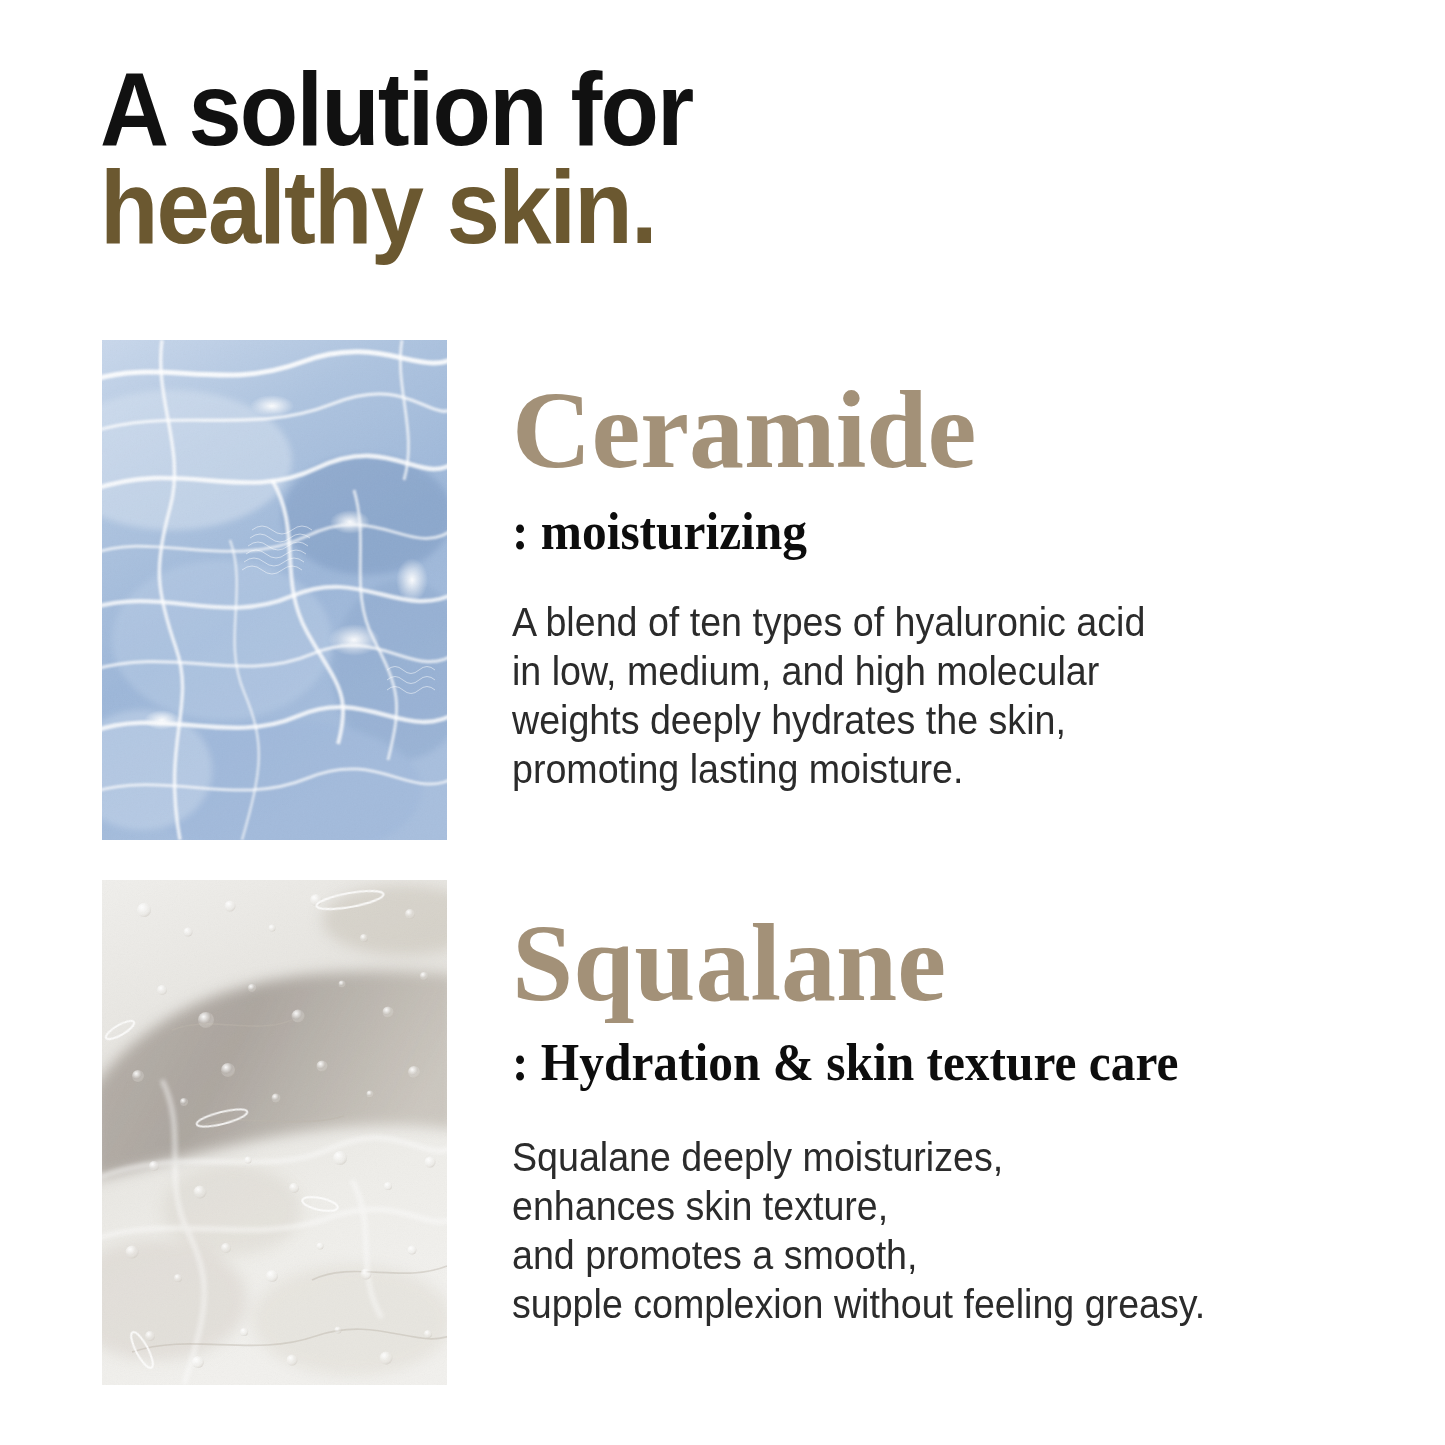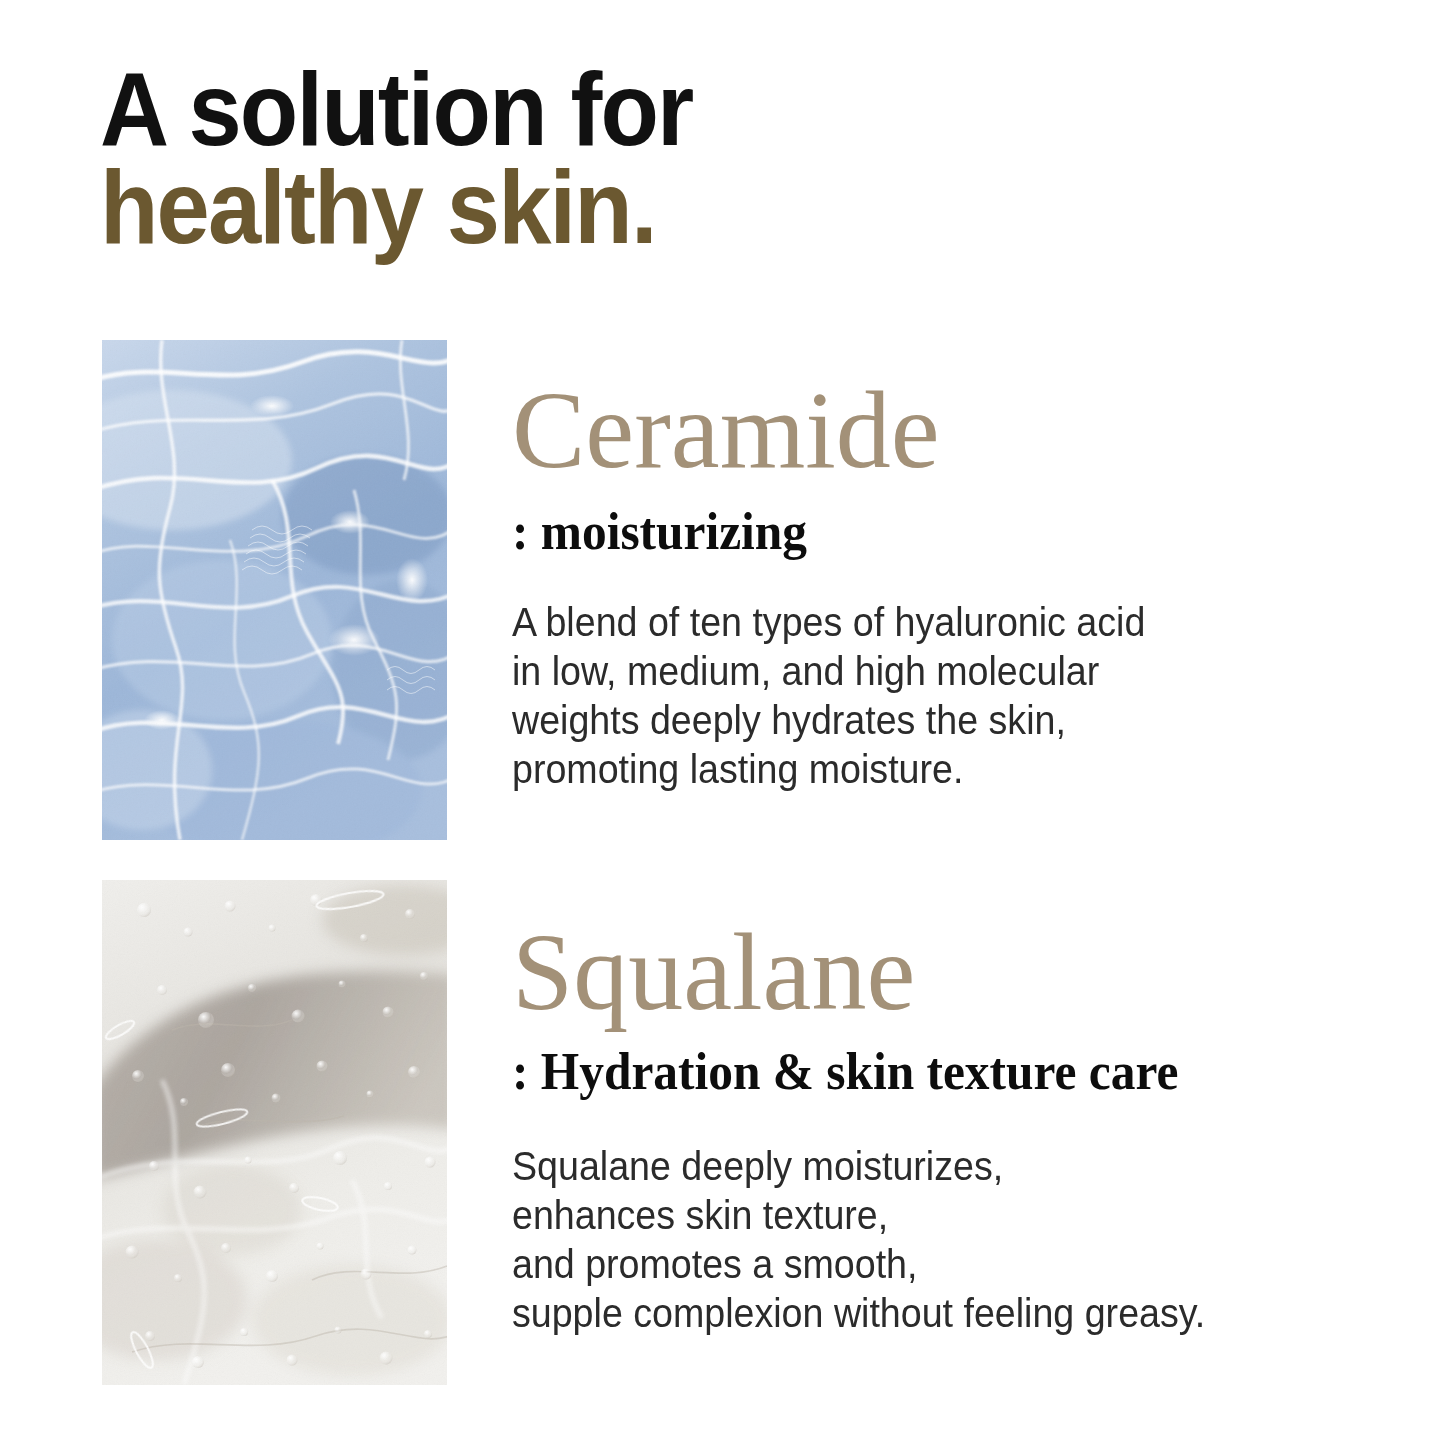--- a/index.html
+++ b/index.html
@@ -58,21 +58,21 @@
   #block-squalane .thumb { top: 0; height: 505px; }
 
   .text-col {
     position: absolute;
     left: 512px;
     width: 900px;
   }
 
   .ingredient-title {
     font-family: "Liberation Serif", "DejaVu Serif", serif;
-    font-weight: normal;
+    font-weight: bold;
     font-size: 110px;
     line-height: 112px;
     color: #A39178;
     margin: 0;
     white-space: nowrap;
   }
   .ingredient-subtitle {
     font-family: "Liberation Serif", "DejaVu Serif", serif;
     font-weight: bold;
     font-size: 52px;
@@ -91,21 +91,21 @@
     color: #2b2b2b;
     margin: 0;
     white-space: pre-line;
     transform: scaleX(0.94);
     transform-origin: left top;
   }
   #block-ceramide .ingredient-title { margin-top: 34px; }
   #block-ceramide .ingredient-subtitle { margin-top: 16px; }
   #block-ceramide .ingredient-desc { margin-top: 36px; }
 
-  #block-squalane .ingredient-title { margin-top: 36px; }
+  #block-squalane .ingredient-title { margin-top: 27px; }
   #block-squalane .ingredient-subtitle { margin-top: 14px; }
   #block-squalane .ingredient-desc { margin-top: 40px; }
 
   
   .texture { position: absolute; inset: 0; }
   .texture svg { display: block; width: 100%; height: 100%; }
 </style>
 </head>
 <body>
 

